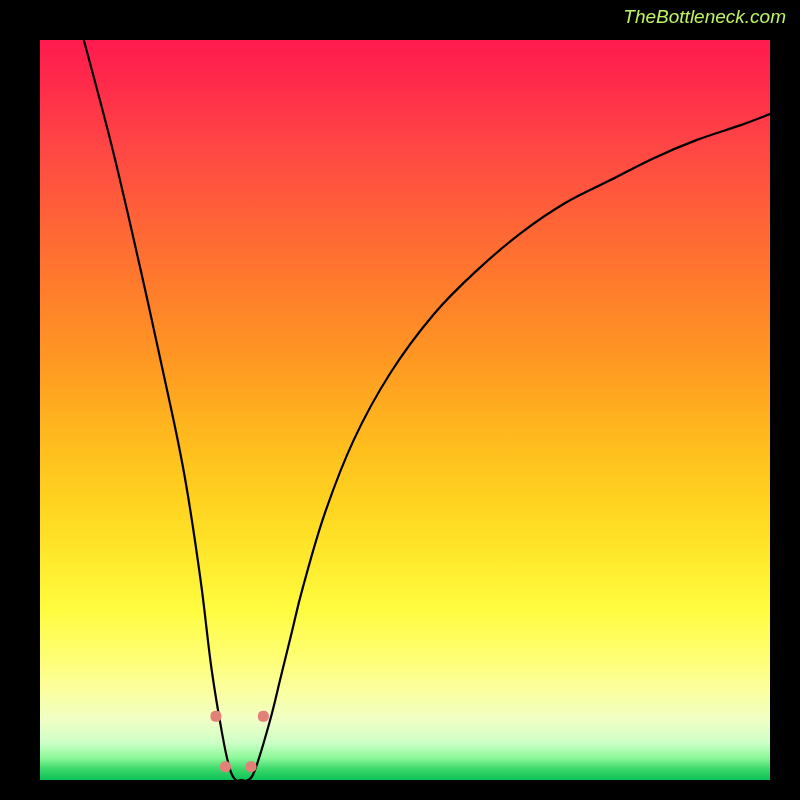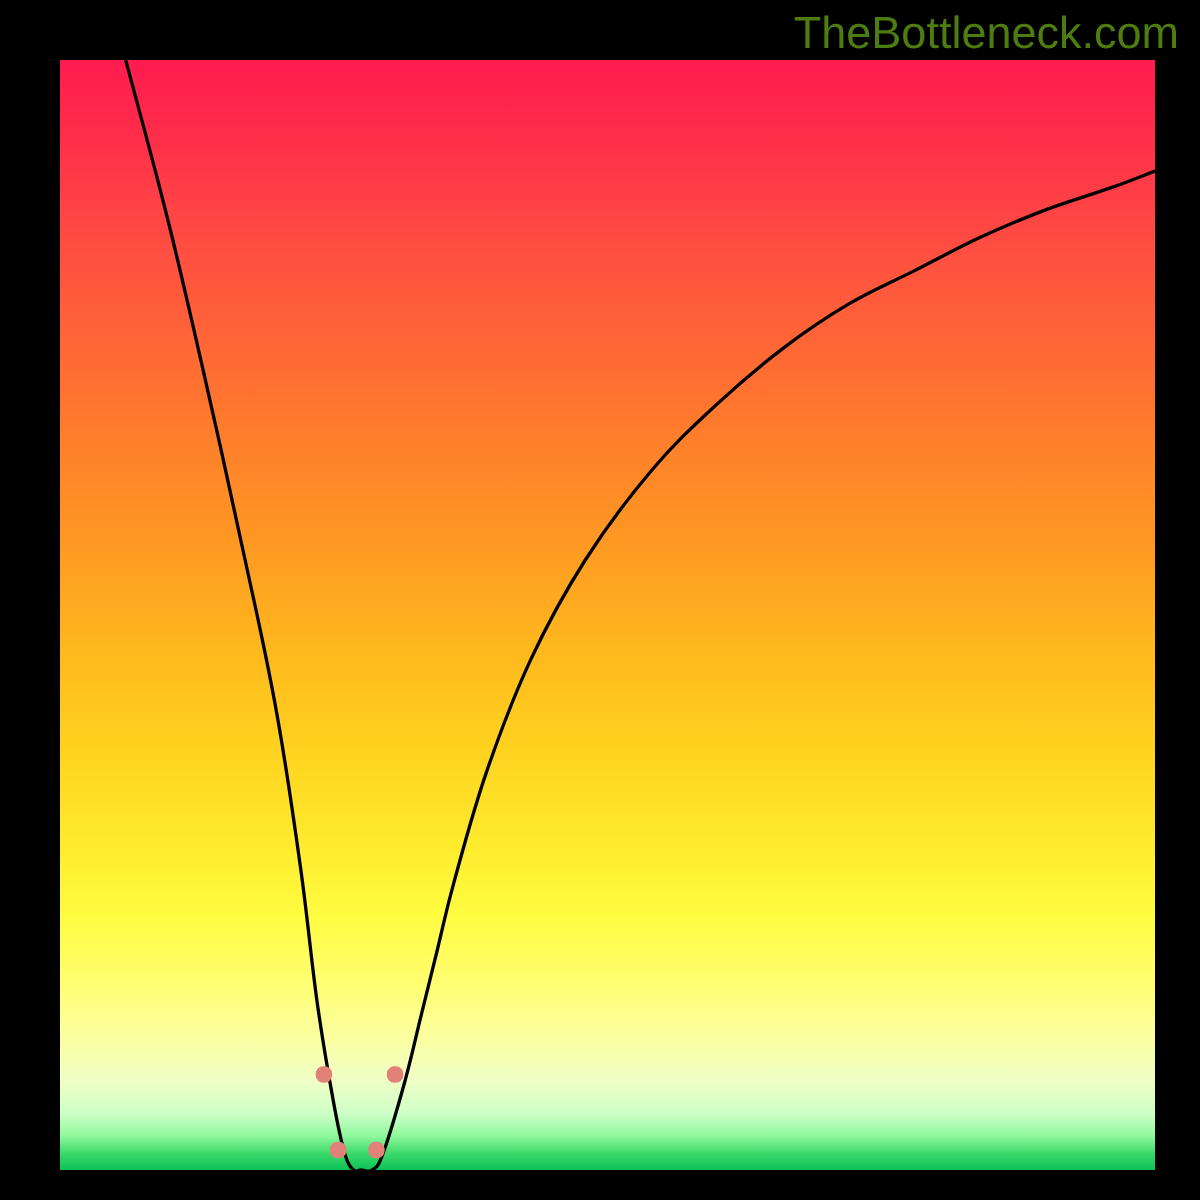--- a/index.html
+++ b/index.html
@@ -13,25 +13,26 @@
   }
   .wrap {
     position: relative;
     width: 800px;
     height: 800px;
   }
   .watermark {
     position: absolute;
     top: 6px;
     right: 14px;
-    color: #4d7c0f;
-    font-size: 30px;
+    color: #bef264;
+    font-size: 19px;
     font-weight: 500;
     letter-spacing: 0px;
     z-index: 5;
+    font-style: italic;
   }
   .plot-area {
     position: absolute;
     left: 40px;
     top: 40px;
     width: 730px;
     height: 740px;
     overflow: hidden;
   }
   .gradient {

